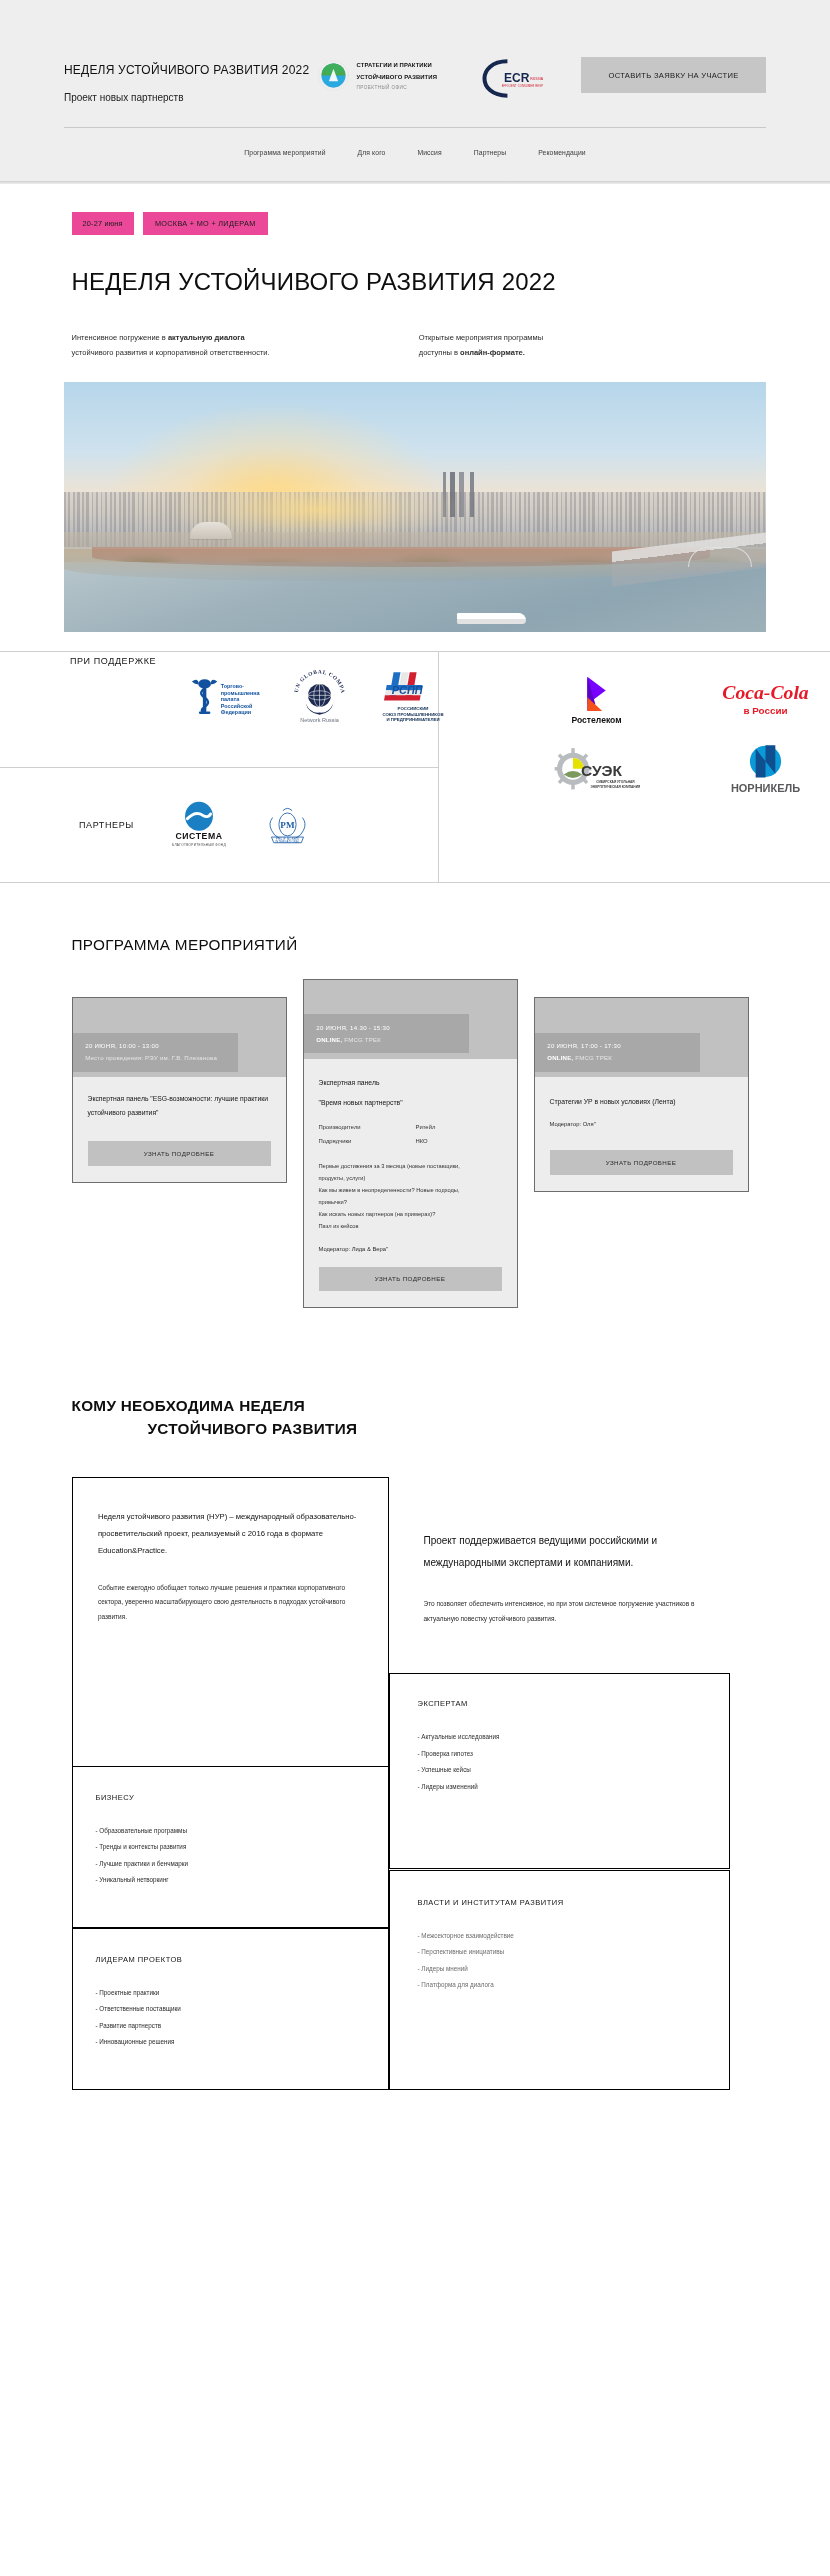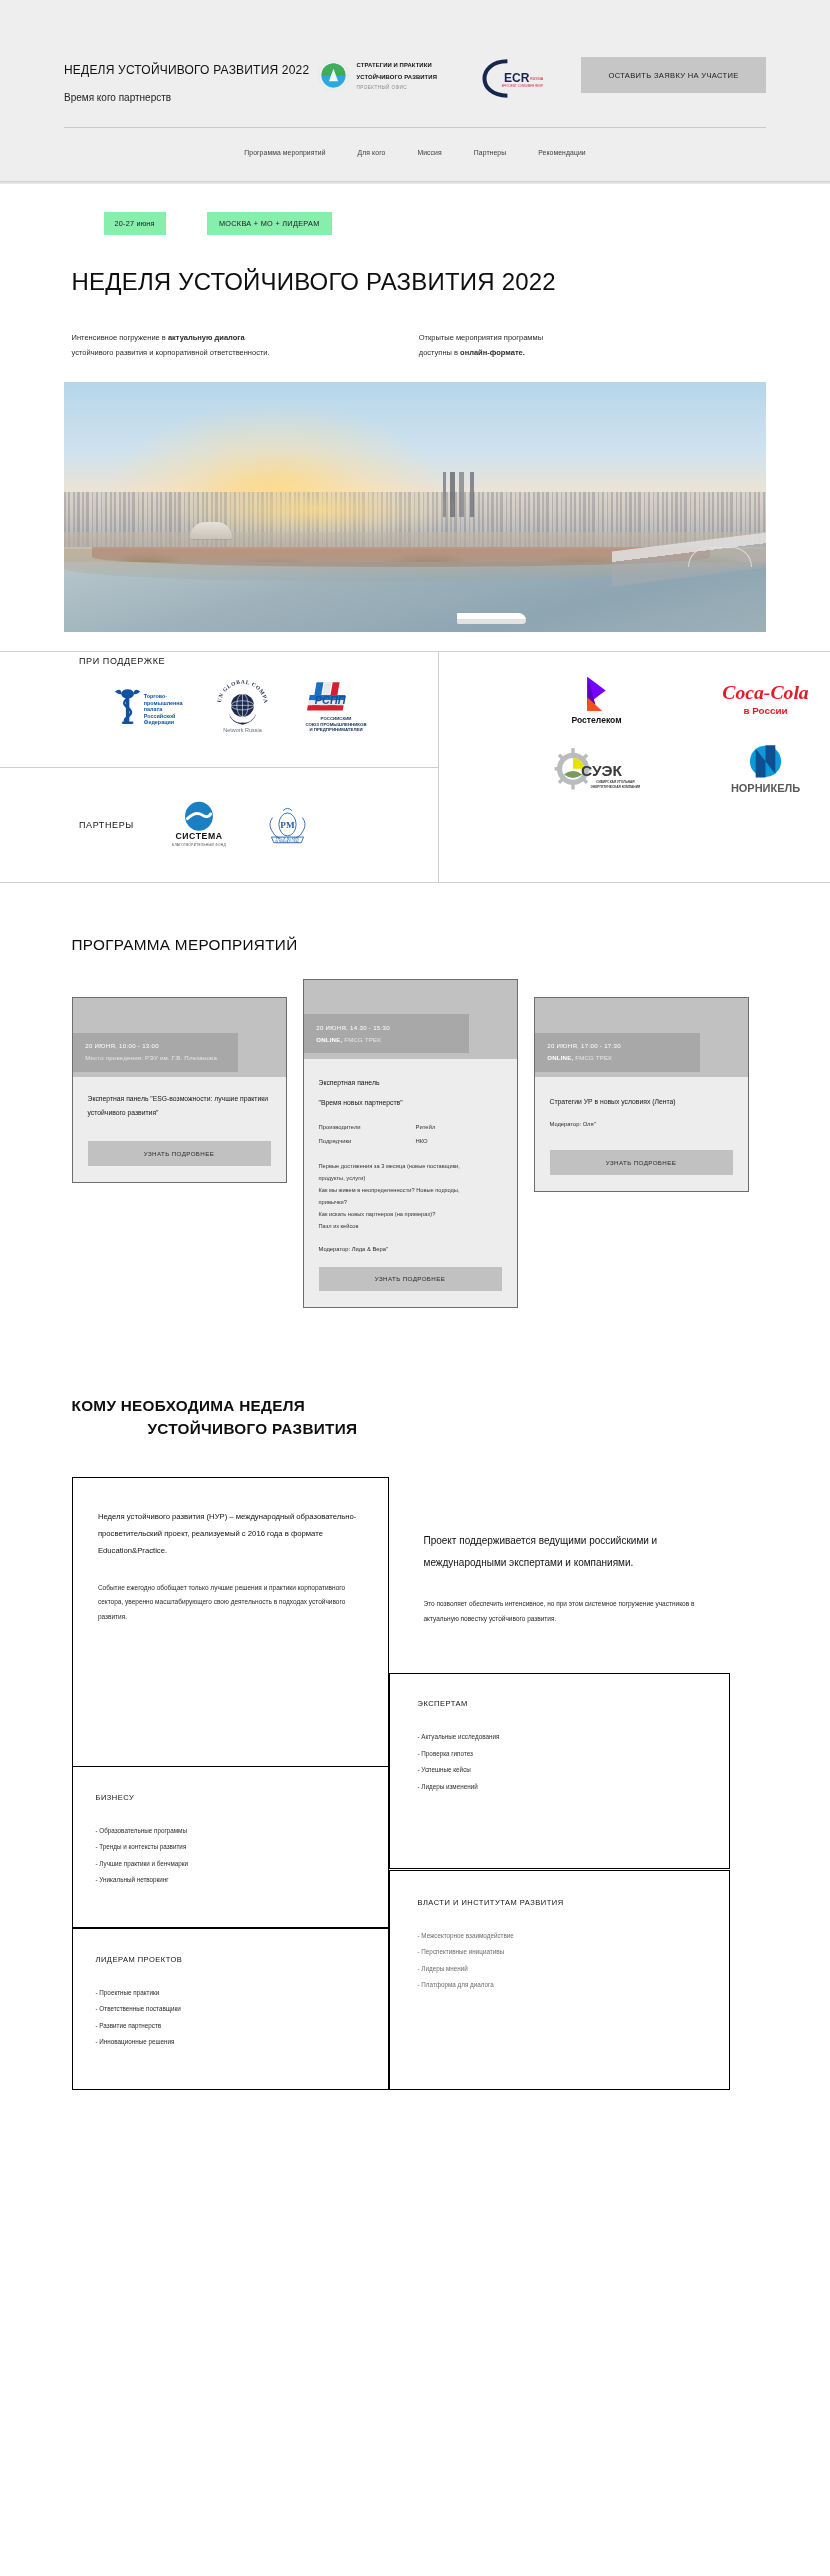--- a/index.html
+++ b/index.html
@@ -109,28 +109,27 @@
   .topbar-shadow {
     height: 3.5px;
     background: linear-gradient(to bottom, rgba(0,0,0,.13), rgba(0,0,0,0));
   }
 
   
   .hero { padding: 28px 0 0; background: #fff; }
   .wrap { width: 702px; margin: 0 auto; }
   .chips { display: flex; gap: 9.2px; padding-left: 7.5px; }
   .chip {
-    background: #86efac;
+    background: #ec4899;
     color: #1b1b1b;
     font-size: 7.3px;
     letter-spacing: 0.2px;
     padding: 6.4px 11px 7px;
     display: inline-flex;
     align-items: center;
-    margin-left: 32px;
   }
   .chip.wide { letter-spacing: 0.3px; padding-left: 12px; padding-right: 12px;}
 
   .hero-title {
     margin: 34px 0 0 7.5px;
     font-size: 24px;
     font-weight: 400;
     letter-spacing: 0.2px;
     color: #0e0e0e;
     line-height: 1.05;
@@ -244,21 +243,21 @@
   .pblock { display: flex; align-items: center; min-height: 116px; padding: 0 0 0 79px; }
   .pblock.b1 { min-height: 116px; border-bottom: 0.6px solid #cfcfcf; padding-top: 5.8px; }
   .pblock.b2 { min-height: 114px; }
   .pheading {
     font-size: 9px;
     letter-spacing: 0.6px;
     font-weight: 400;
     color: #141414;
     white-space: nowrap;
   }
-  .pblock.b1 { flex-direction: column; align-items: flex-start; padding-top: 3.5px;}
+  .pblock.b1 { flex-direction: row; align-items: flex-start; justify-content: center; padding-top: 3.5px;}
   .plogos { display: flex; align-items: center; gap: 32px; margin-top: 14px; margin-left: 29px;}
   .pblock.b2 .plogos { margin-top: 0; margin-left: 36px; }
   .logo-cell { display:flex; flex-direction:column; align-items:center; justify-content:center;}
 
   .rcol-head { padding: 17.3px 0 0 86px; }
   .rlogos {
     display: grid;
     grid-template-columns: 104px 104px;
     gap: 18.5px 65px;
     padding: 18.5px 0 17.3px 105px;
@@ -402,21 +401,21 @@
 </head>
 <body>
 
 <div class="page">
 
   <header class="topbar">
     <div class="topbar-inner">
 
       <div class="brand">
         <div class="brand-title">НЕДЕЛЯ УСТОЙЧИВОГО РАЗВИТИЯ 2022</div>
-        <div class="brand-sub">Время кого партнерств</div>
+        <div class="brand-sub">Проект новых партнерств</div>
       </div>
 
       <div class="logo-block">
         <span class="spur-mark">
           <svg viewBox="0 0 54 62" width="31" height="36">
             <defs>
               <clipPath id="cc">
                   <circle cx="27" cy="32" r="21"></circle>
                 </clipPath>
             </defs>

